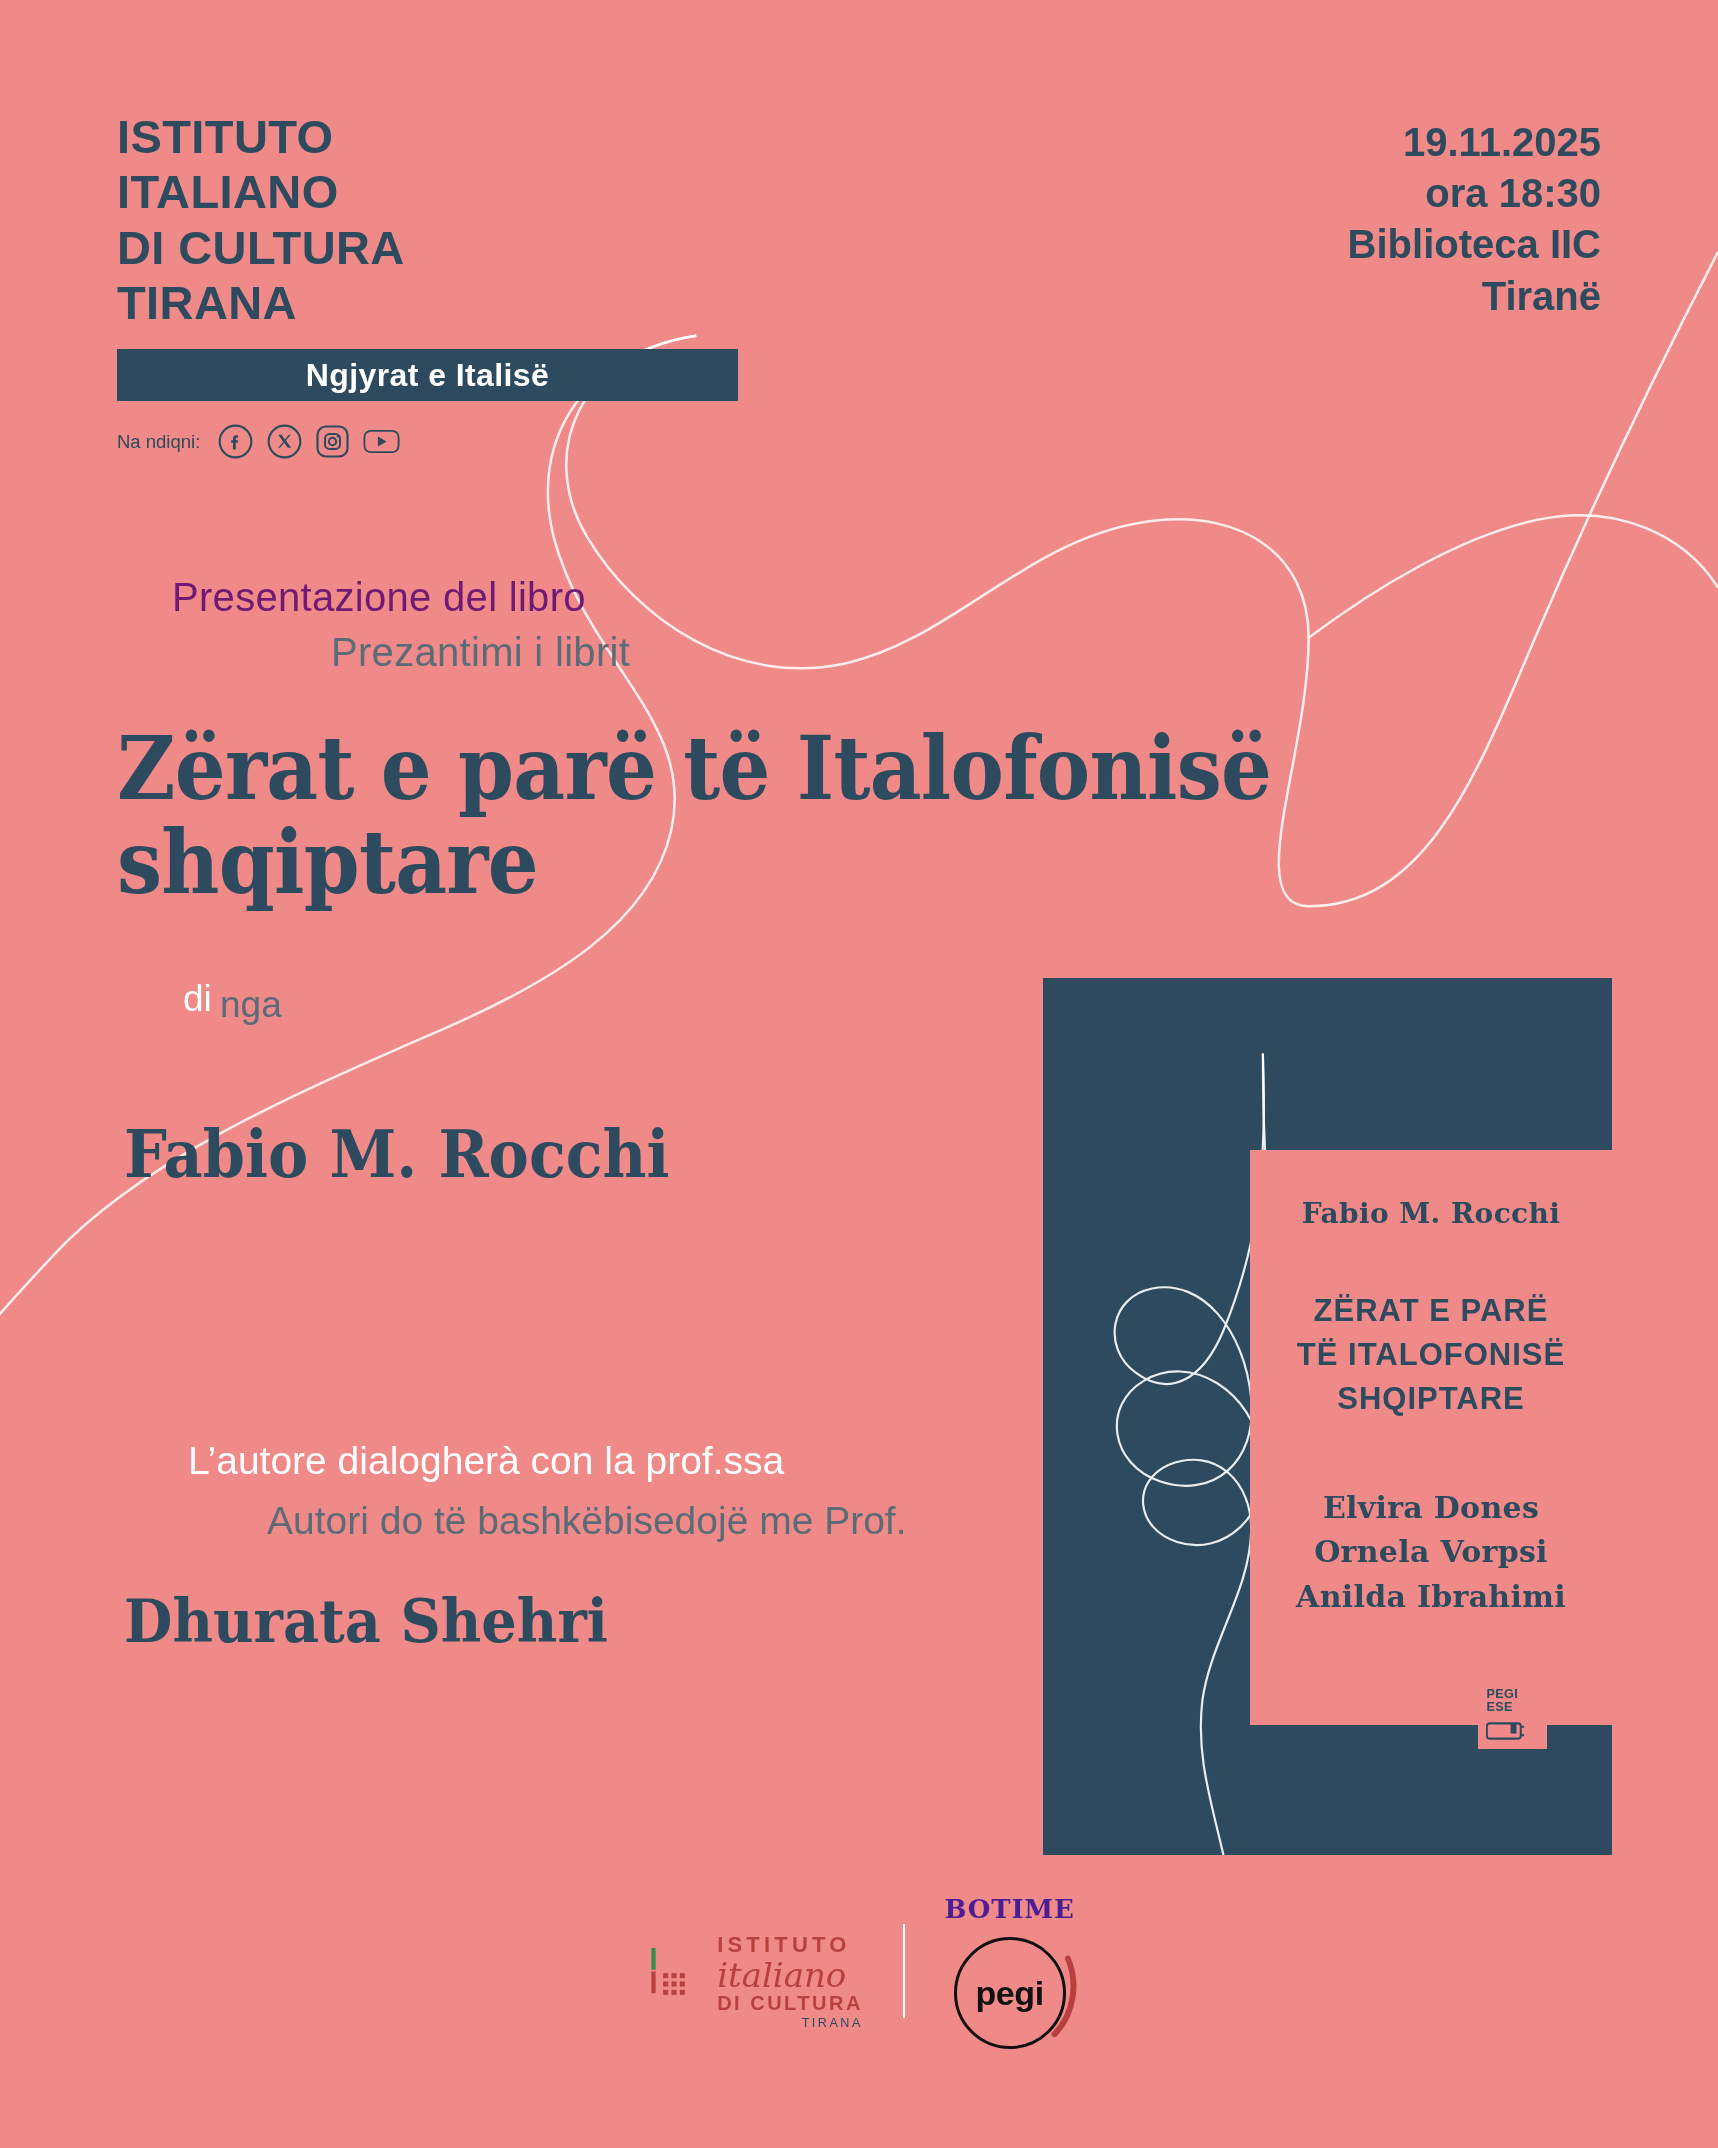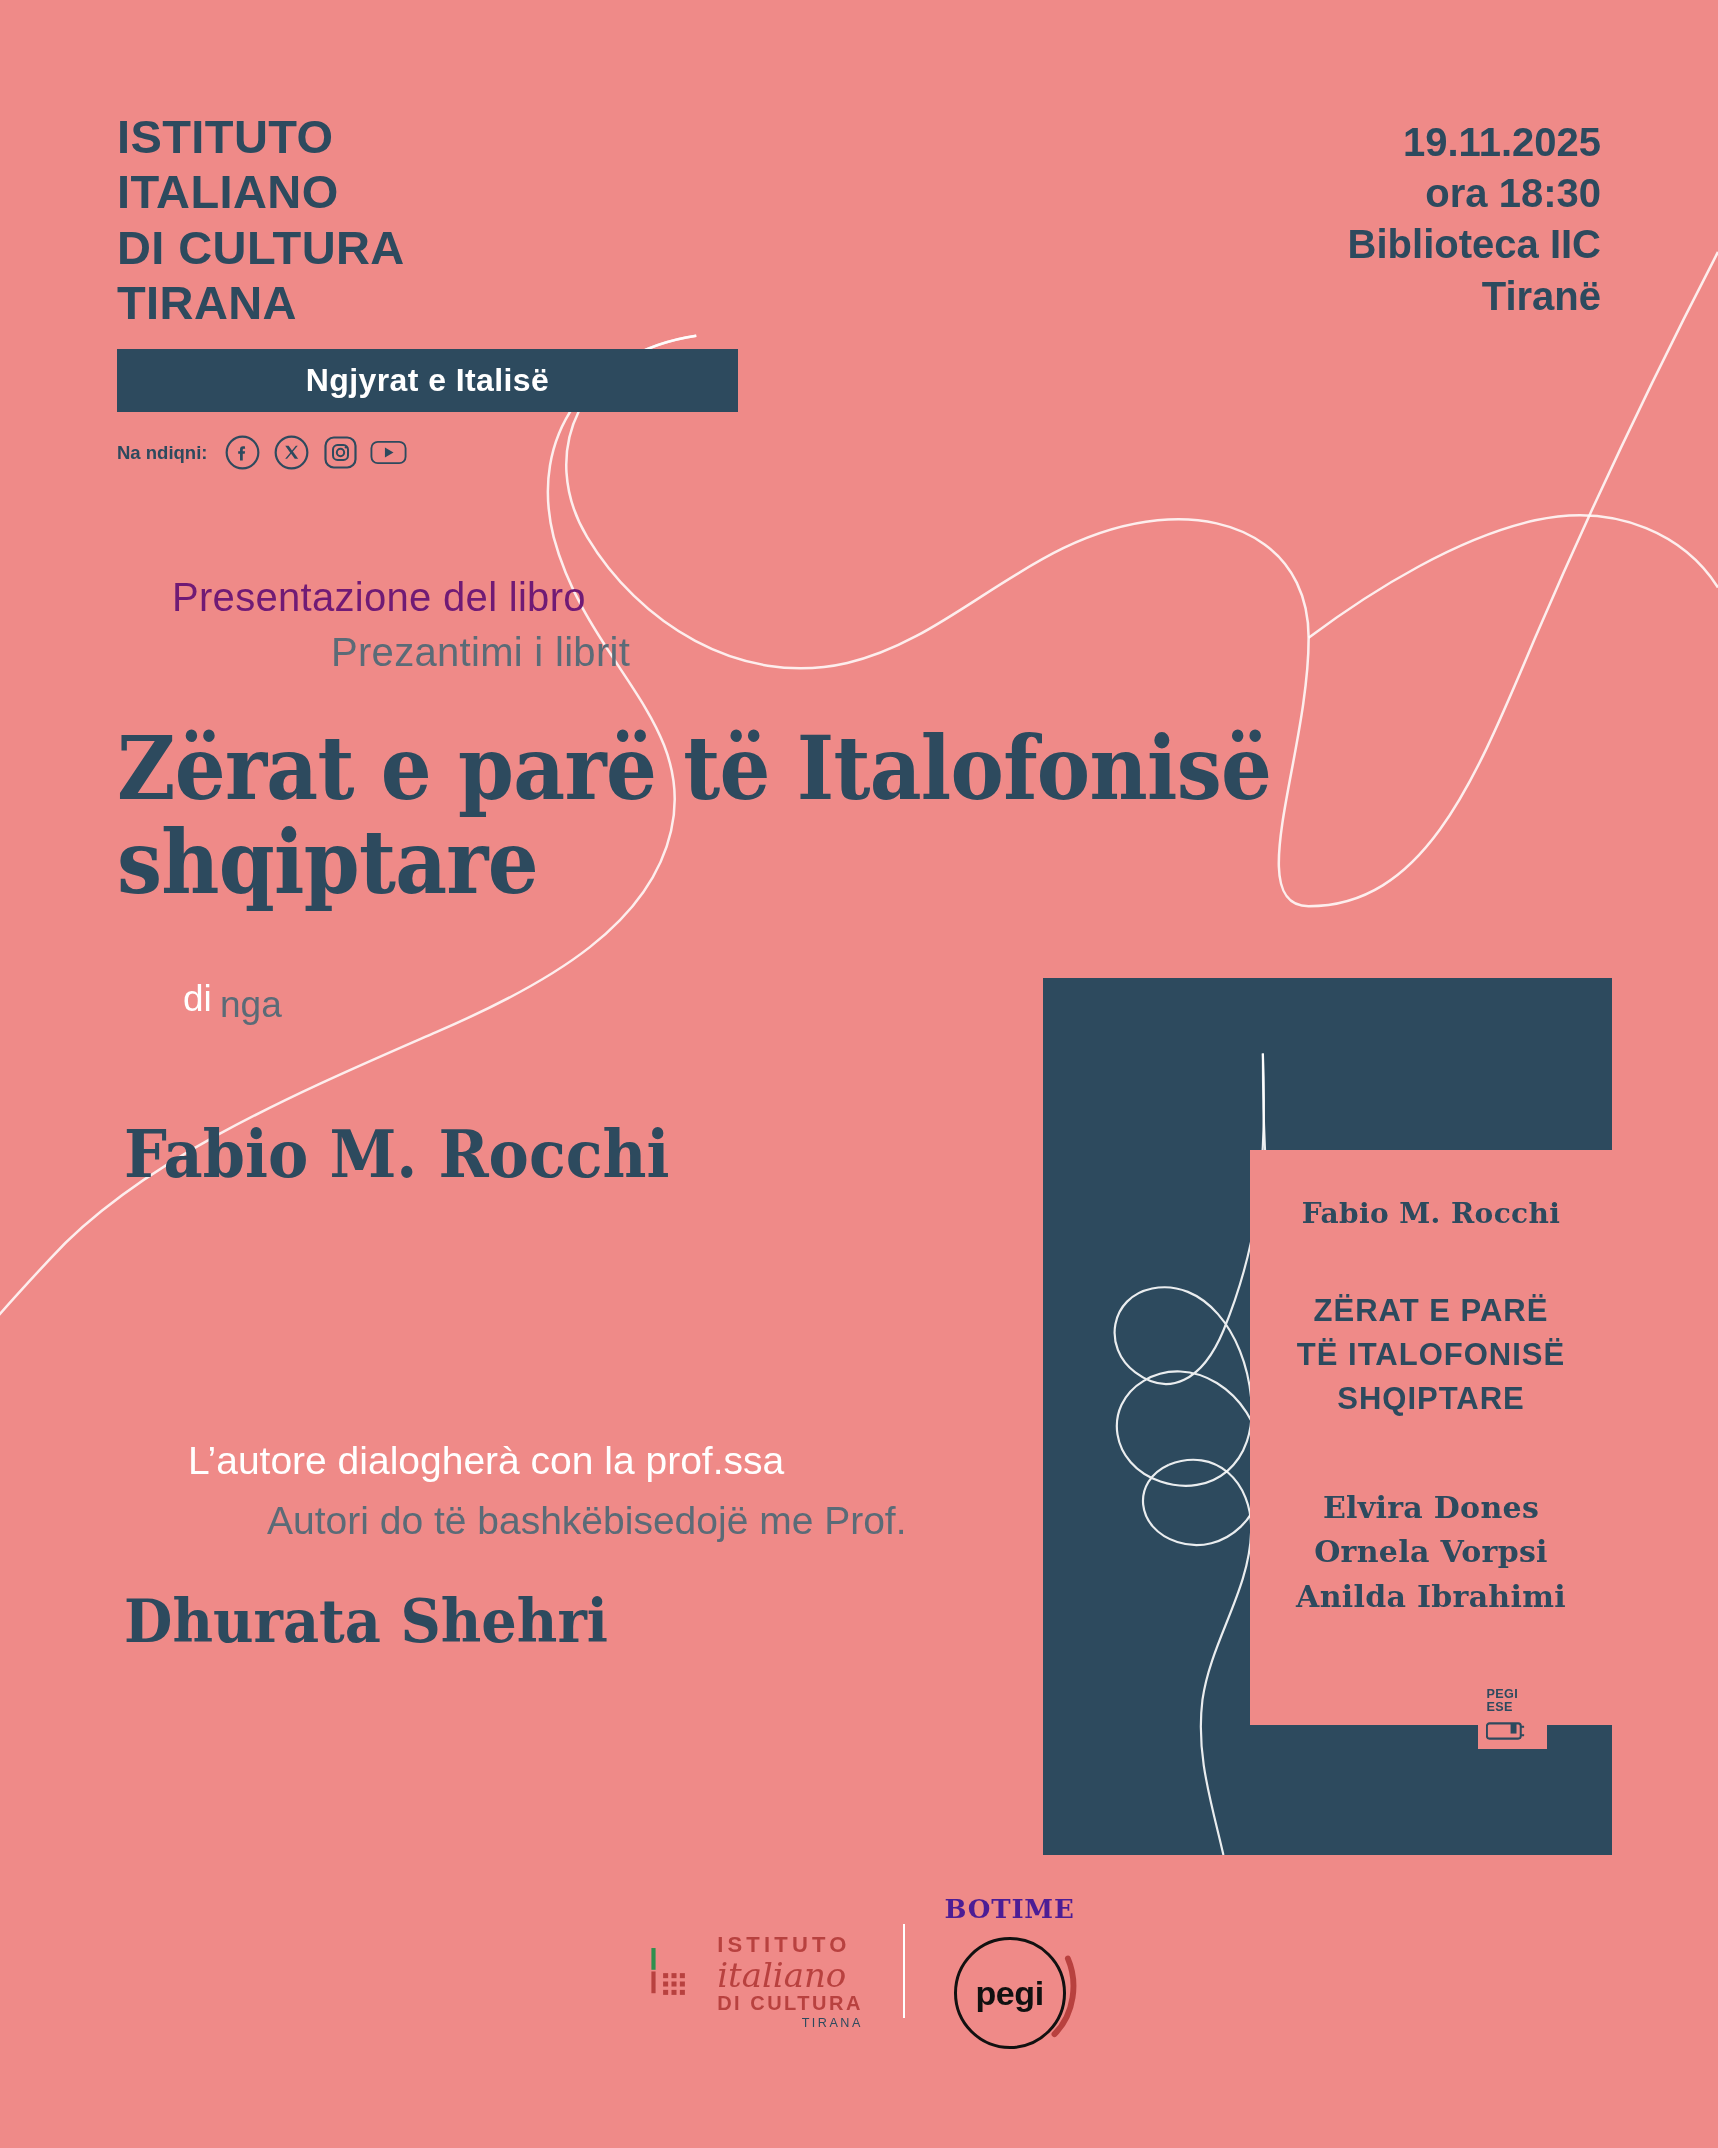--- a/index.html
+++ b/index.html
@@ -42,41 +42,41 @@
     font-weight: bold;
     font-size: 47px;
     line-height: 1.18;
     letter-spacing: 0.4px;
   }
   .iic-name div { white-space: nowrap; }
   .tagline-bar {
     margin-top: 18.5px;
     background: #2d4a5e;
     width: 621px;
-    height: 63px;
+    height: 52px;
     display: flex;
     align-items: center;
     justify-content: center;
   }
   .tagline-bar span {
     color: #ffffff;
     font-size: 32px;
     font-weight: bold;
     letter-spacing: 0.4px;
   }
   .follow-row {
     margin-top: 22px;
     display: flex;
     align-items: center;
     gap: 11.7px;
   }
   .follow-label {
     color: #2d4a5e;
     font-size: 18.5px;
-    font-weight: bold;
+    font-weight: normal;
     margin-right: 5px;
   }
   .social-icon {
     width: 37px;
     height: 37px;
     display: flex;
     align-items: center;
     justify-content: center;
   }
   .social-icon svg { display: block; }

